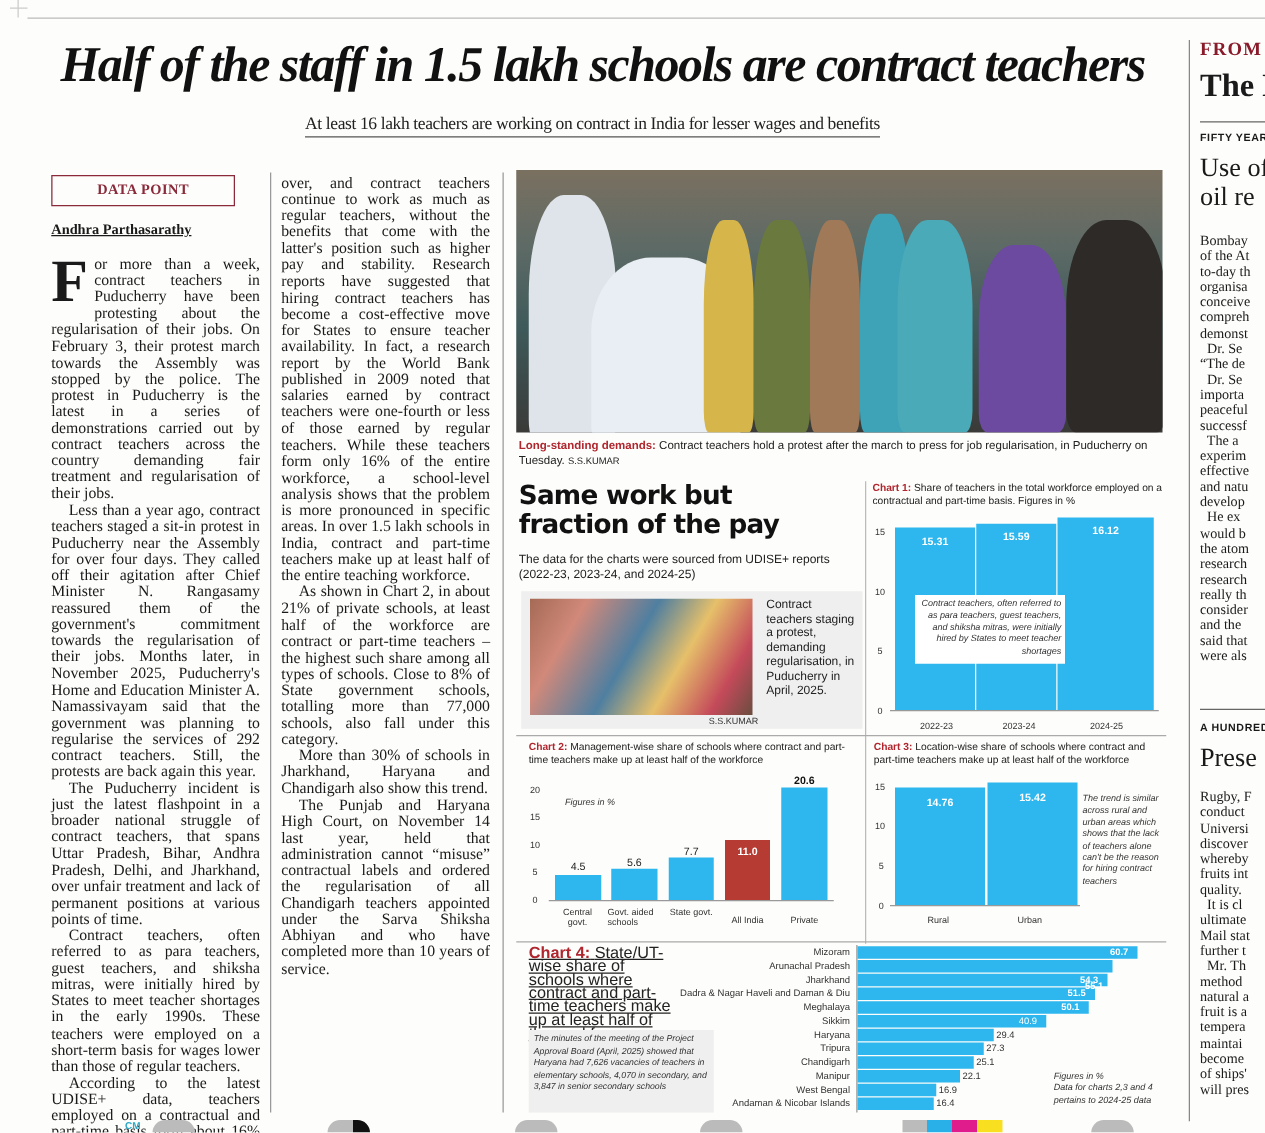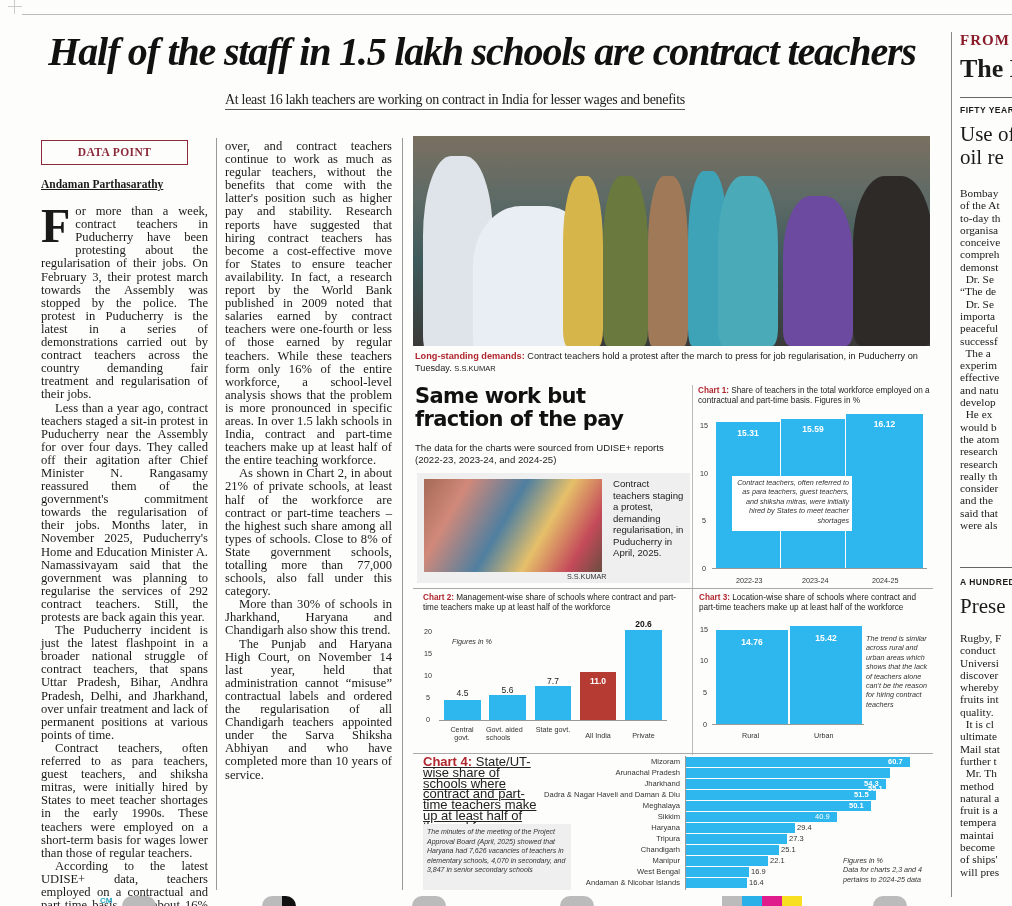--- a/index.html
+++ b/index.html
@@ -6,21 +6,21 @@
   html, body { width: 1012px; height: 906px; overflow: hidden; background: #fdfdfb; }
   body { position: relative; font-family: "Liberation Serif", serif; color: #1a1a1a; }
 
   .topline { position: absolute; left: 22px; top: 14px; width: 990px; border-top: 1px solid #bbb; }
   .reg-mark { position: absolute; left: 8px; top: 0; width: 14px; height: 14px; }
   .reg-mark::before { content: ""; position: absolute; left: 6px; top: 0; width: 1px; height: 14px; background: #ccc; }
   .reg-mark::after { content: ""; position: absolute; left: 0; top: 6px; width: 14px; height: 1px; background: #ccc; }
 
   .headline { position: absolute; left: 22px; top: 28px; width: 920px; text-align: center;
     font-family: "Liberation Serif", serif; font-style: italic; font-size: 40px; letter-spacing: -1.2px; color: #111; }
-  .subhead { position: absolute; left: 225px; top: 92px; font-size: 14px; color: #222;
+  .subhead { position: absolute; left: 244px; top: 92px; font-size: 14px; color: #222;
     border-bottom: 1px solid #555; padding-bottom: 1px; letter-spacing: -0.3px; }
 
   
   .col { position: absolute; font-size: 12.6px; line-height: 13.1px; text-align: justify; hyphens: auto; }
   .col p { text-indent: 14px; }
   .col p.noindent { text-indent: 0; }
   .col1 { left: 41px; top: 140px; width: 167px; }
   .col2 { left: 225px; top: 140px; width: 167px; }
   .rule-v { position: absolute; width: 1px; background: #999; }
 
@@ -77,21 +77,21 @@
 <body>
 
 <div class="reg-mark"></div>
 <div class="topline"></div>
 
 <h1 class="headline">Half of the staff in 1.5 lakh schools are contract teachers</h1>
 <div class="subhead">At least 16 lakh teachers are working on contract in India for lesser wages and benefits</div>
 
 <div class="col col1">
   <div class="datapoint">DATA POINT</div>
-  <div class="byline">Andaman Parthasarathy</div>
+  <div class="byline">Andhra Parthasarathy</div>
   <p class="noindent"><span class="dropcap">F</span><span>or more than a week, contract teachers in Puducherry have been protesting about the regularisation of their jobs. On February 3, their protest march towards the Assembly was stopped by the police. The protest in Puducherry is the latest in a series of demonstrations carried out by contract teachers across the country demanding fair treatment and regularisation of their jobs.</span></p>
   <p>Less than a year ago, contract teachers staged a sit-in protest in Puducherry near the Assembly for over four days. They called off their agitation after Chief Minister N. Rangasamy reassured them of the government's commitment towards the regularisation of their jobs. Months later, in November 2025, Puducherry's Home and Education Minister A. Namassivayam said that the government was planning to regularise the services of 292 contract teachers. Still, the protests are back again this year.</p>
   <p>The Puducherry incident is just the latest flashpoint in a broader national struggle of contract teachers, that spans Uttar Pradesh, Bihar, Andhra Pradesh, Delhi, and Jharkhand, over unfair treatment and lack of permanent positions at various points of time.</p>
   <p>Contract teachers, often referred to as para teachers, guest teachers, and shiksha mitras, were initially hired by States to meet teacher shortages in the early 1990s. These teachers were employed on a short-term basis for wages lower than those of regular teachers.</p>
   <p>According to the latest UDISE+ data, teachers employed on a contractual and part-time basis form about 16% of India's school teacher workforce today. In absolutes, that translates to over 16 lakh teachers hired for lesser wages. (Chart 1)</p>
 
 </div>
 <div class="rule-v" style="left:216px; top:138px; height:752px;"></div>
 
 <div class="col col2">

